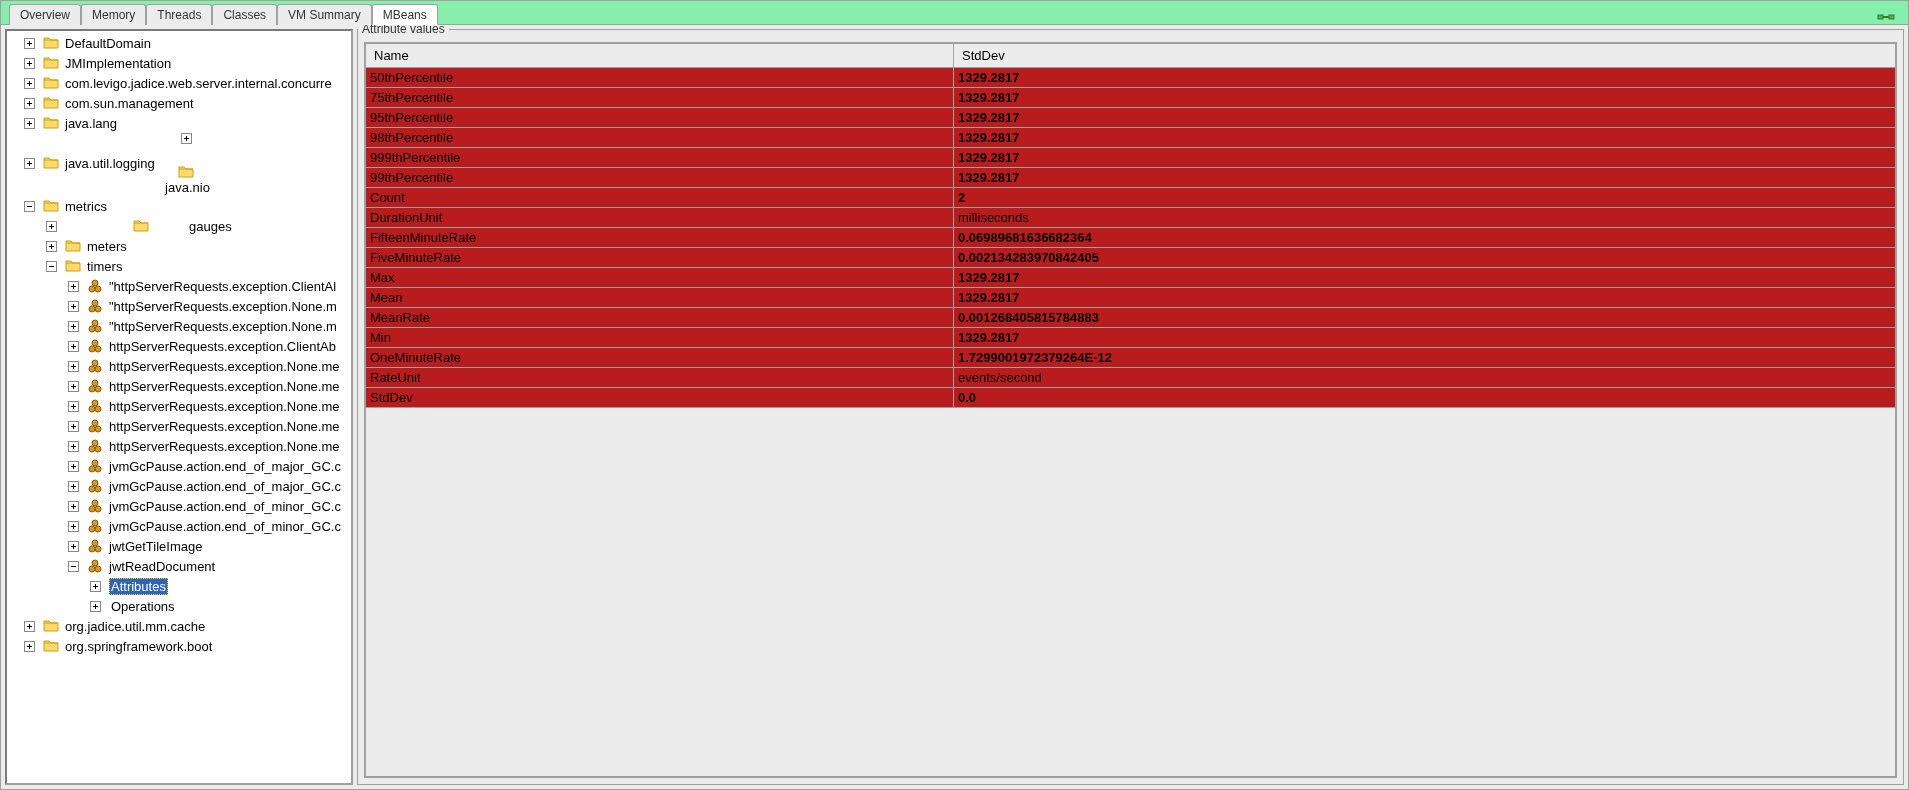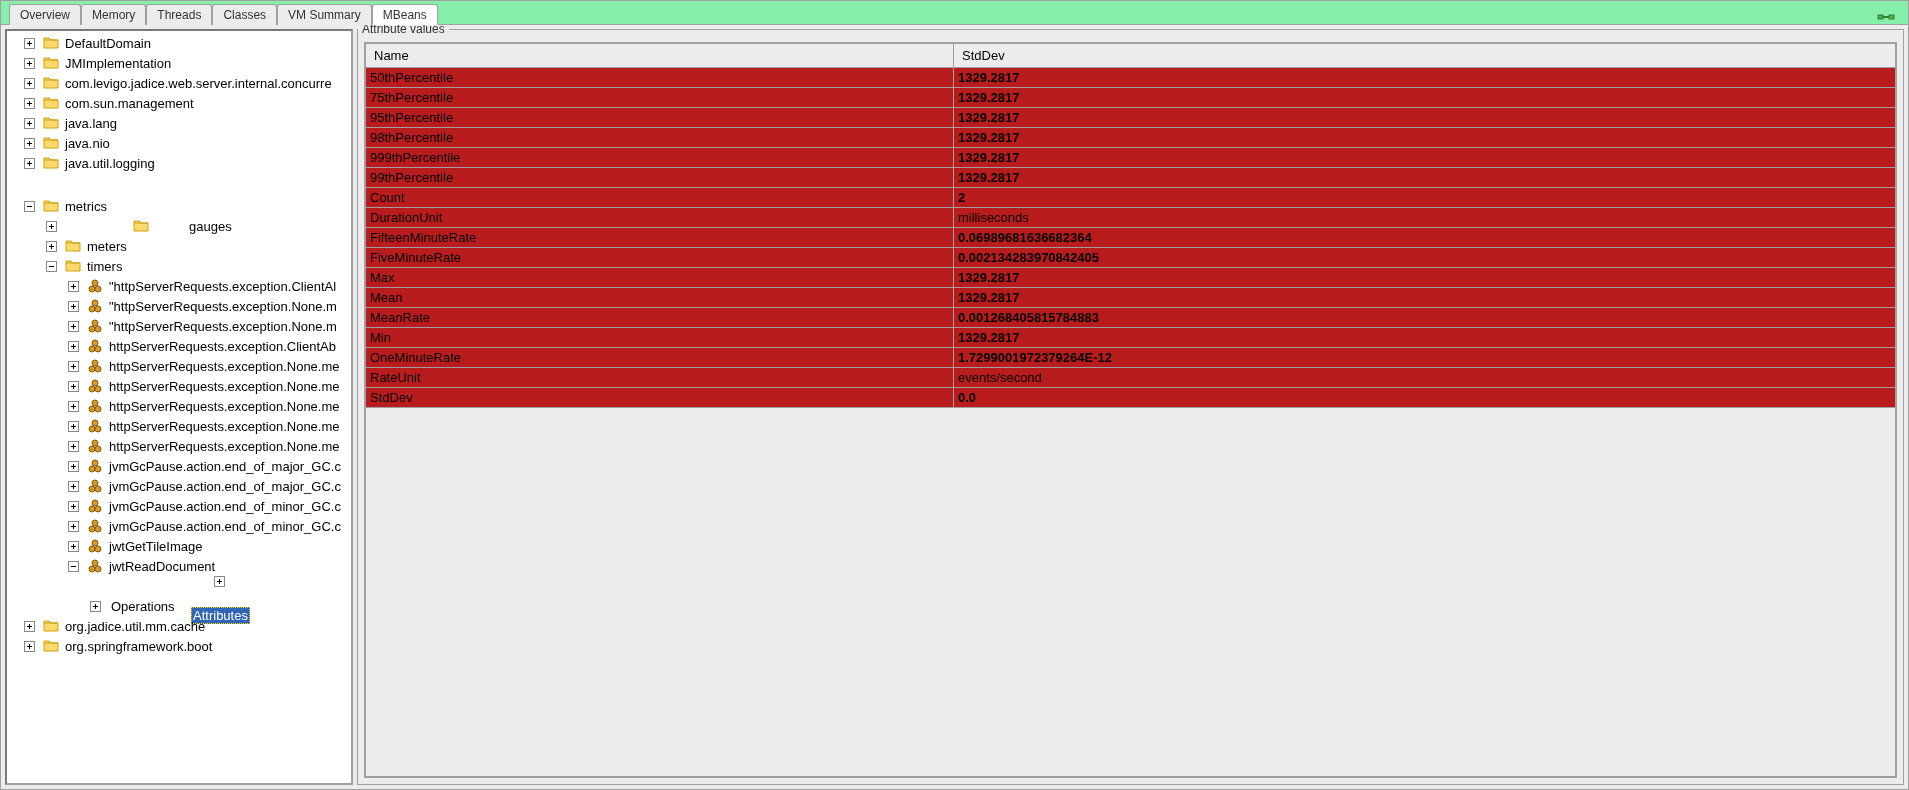--- a/index.html
+++ b/index.html
@@ -288,52 +288,52 @@
             </span>
             <span class="dots"></span>
             <span class="icon">
               <svg width="16" height="16" viewBox="0 0 16 16">
     <path d="M1 3h5l2 2h7v8H1z" fill="#ffd96b" stroke="#c9a214"></path>
     <path d="M1 5h14" stroke="#c9a214"></path>
   </svg>
             </span>
             <span class="label">java.lang</span>
           </div>
+          <div class="tree-row" style="padding-left: 4px; flex-direction: column;">
+            <span class="toggle">
+              <svg width="11" height="11" viewBox="0 0 11 11">
+    <rect x="0.5" y="0.5" width="10" height="10" fill="#fff" stroke="#888"></rect>
+    <line x1="3" y1="5.5" x2="8" y2="5.5" stroke="#000"></line>
+                <line x1="5.5" y1="3" x2="5.5" y2="8" stroke="#000"></line>
+  </svg>
+            </span>
+            <span class="dots"></span>
+            <span class="icon">
+              <svg width="16" height="16" viewBox="0 0 16 16">
+    <path d="M1 3h5l2 2h7v8H1z" fill="#ffd96b" stroke="#c9a214"></path>
+    <path d="M1 5h14" stroke="#c9a214"></path>
+  </svg>
+            </span>
+            <span class="label">java.nio</span>
+          </div>
           <div class="tree-row" style="padding-left: 4px;">
             <span class="toggle">
               <svg width="11" height="11" viewBox="0 0 11 11">
     <rect x="0.5" y="0.5" width="10" height="10" fill="#fff" stroke="#888"></rect>
     <line x1="3" y1="5.5" x2="8" y2="5.5" stroke="#000"></line>
                 <line x1="5.5" y1="3" x2="5.5" y2="8" stroke="#000"></line>
   </svg>
             </span>
             <span class="dots"></span>
             <span class="icon">
               <svg width="16" height="16" viewBox="0 0 16 16">
     <path d="M1 3h5l2 2h7v8H1z" fill="#ffd96b" stroke="#c9a214"></path>
     <path d="M1 5h14" stroke="#c9a214"></path>
   </svg>
             </span>
-            <span class="label">java.nio</span>
-          </div>
-          <div class="tree-row" style="padding-left: 4px;">
-            <span class="toggle">
-              <svg width="11" height="11" viewBox="0 0 11 11">
-    <rect x="0.5" y="0.5" width="10" height="10" fill="#fff" stroke="#888"></rect>
-    <line x1="3" y1="5.5" x2="8" y2="5.5" stroke="#000"></line>
-                <line x1="5.5" y1="3" x2="5.5" y2="8" stroke="#000"></line>
-  </svg>
-            </span>
-            <span class="dots"></span>
-            <span class="icon">
-              <svg width="16" height="16" viewBox="0 0 16 16">
-    <path d="M1 3h5l2 2h7v8H1z" fill="#ffd96b" stroke="#c9a214"></path>
-    <path d="M1 5h14" stroke="#c9a214"></path>
-  </svg>
-            </span>
             <span class="label">java.util.logging</span>
           </div>
           <div class="tree-row" style="padding-left: 4px; margin-top: 23px;">
             <span class="toggle">
               <svg width="11" height="11" viewBox="0 0 11 11">
     <rect x="0.5" y="0.5" width="10" height="10" fill="#fff" stroke="#888"></rect>
     <line x1="3" y1="5.5" x2="8" y2="5.5" stroke="#000"></line>
   </svg>
             </span>
             <span class="dots"></span>
@@ -657,21 +657,21 @@
             <span class="dots"></span>
             <span class="icon">
               <svg width="16" height="16" viewBox="0 0 16 16">
     <circle cx="8" cy="5" r="3" fill="#d49a2a" stroke="#8a5a0a"></circle>
     <circle cx="5" cy="11" r="3" fill="#d49a2a" stroke="#8a5a0a"></circle>
     <circle cx="11" cy="11" r="3" fill="#d49a2a" stroke="#8a5a0a"></circle>
   </svg>
             </span>
             <span class="label">jwtReadDocument</span>
           </div>
-          <div class="tree-row" style="padding-left: 70px; flex-direction: column;">
+          <div class="tree-row" style="padding-left: 70px;">
             <span class="toggle">
               <svg width="11" height="11" viewBox="0 0 11 11">
     <rect x="0.5" y="0.5" width="10" height="10" fill="#fff" stroke="#888"></rect>
     <line x1="3" y1="5.5" x2="8" y2="5.5" stroke="#000"></line>
                 <line x1="5.5" y1="3" x2="5.5" y2="8" stroke="#000"></line>
   </svg>
             </span>
             <span class="dots"></span>
             <span class="label selected">Attributes</span>
           </div>

